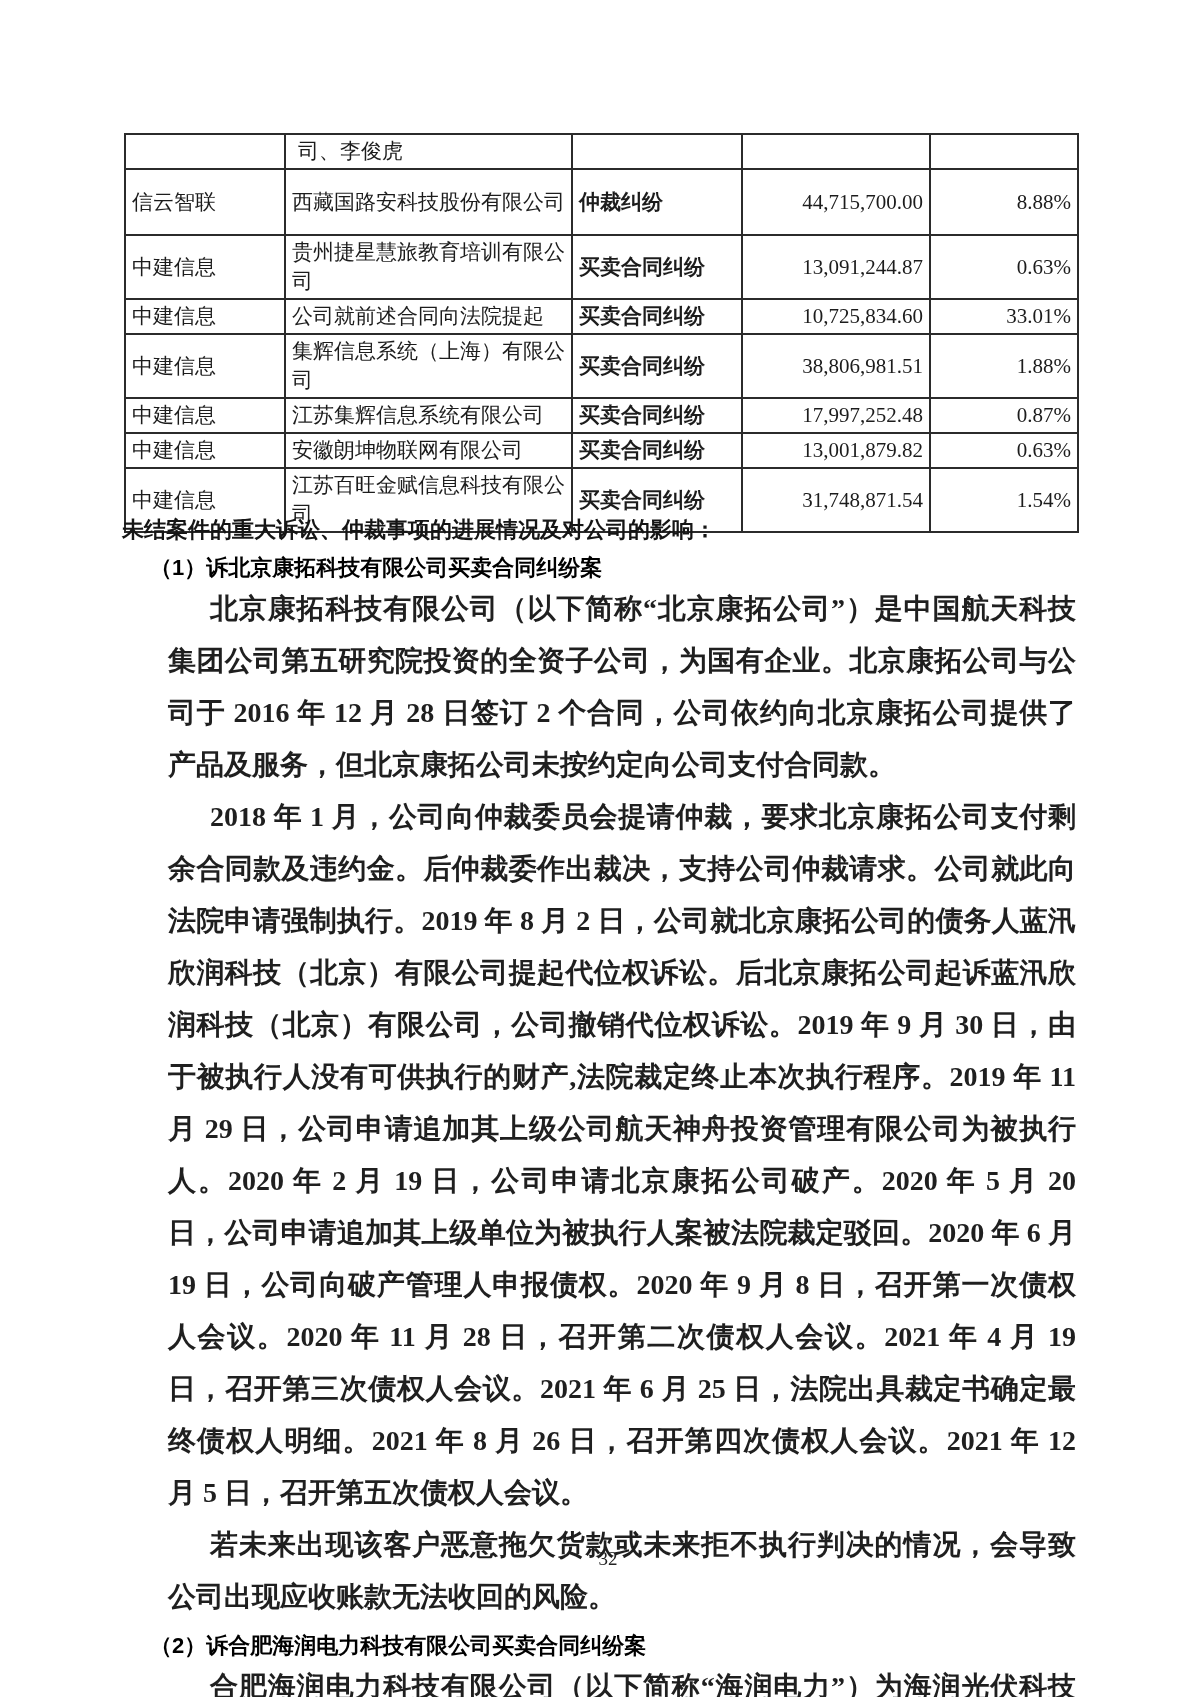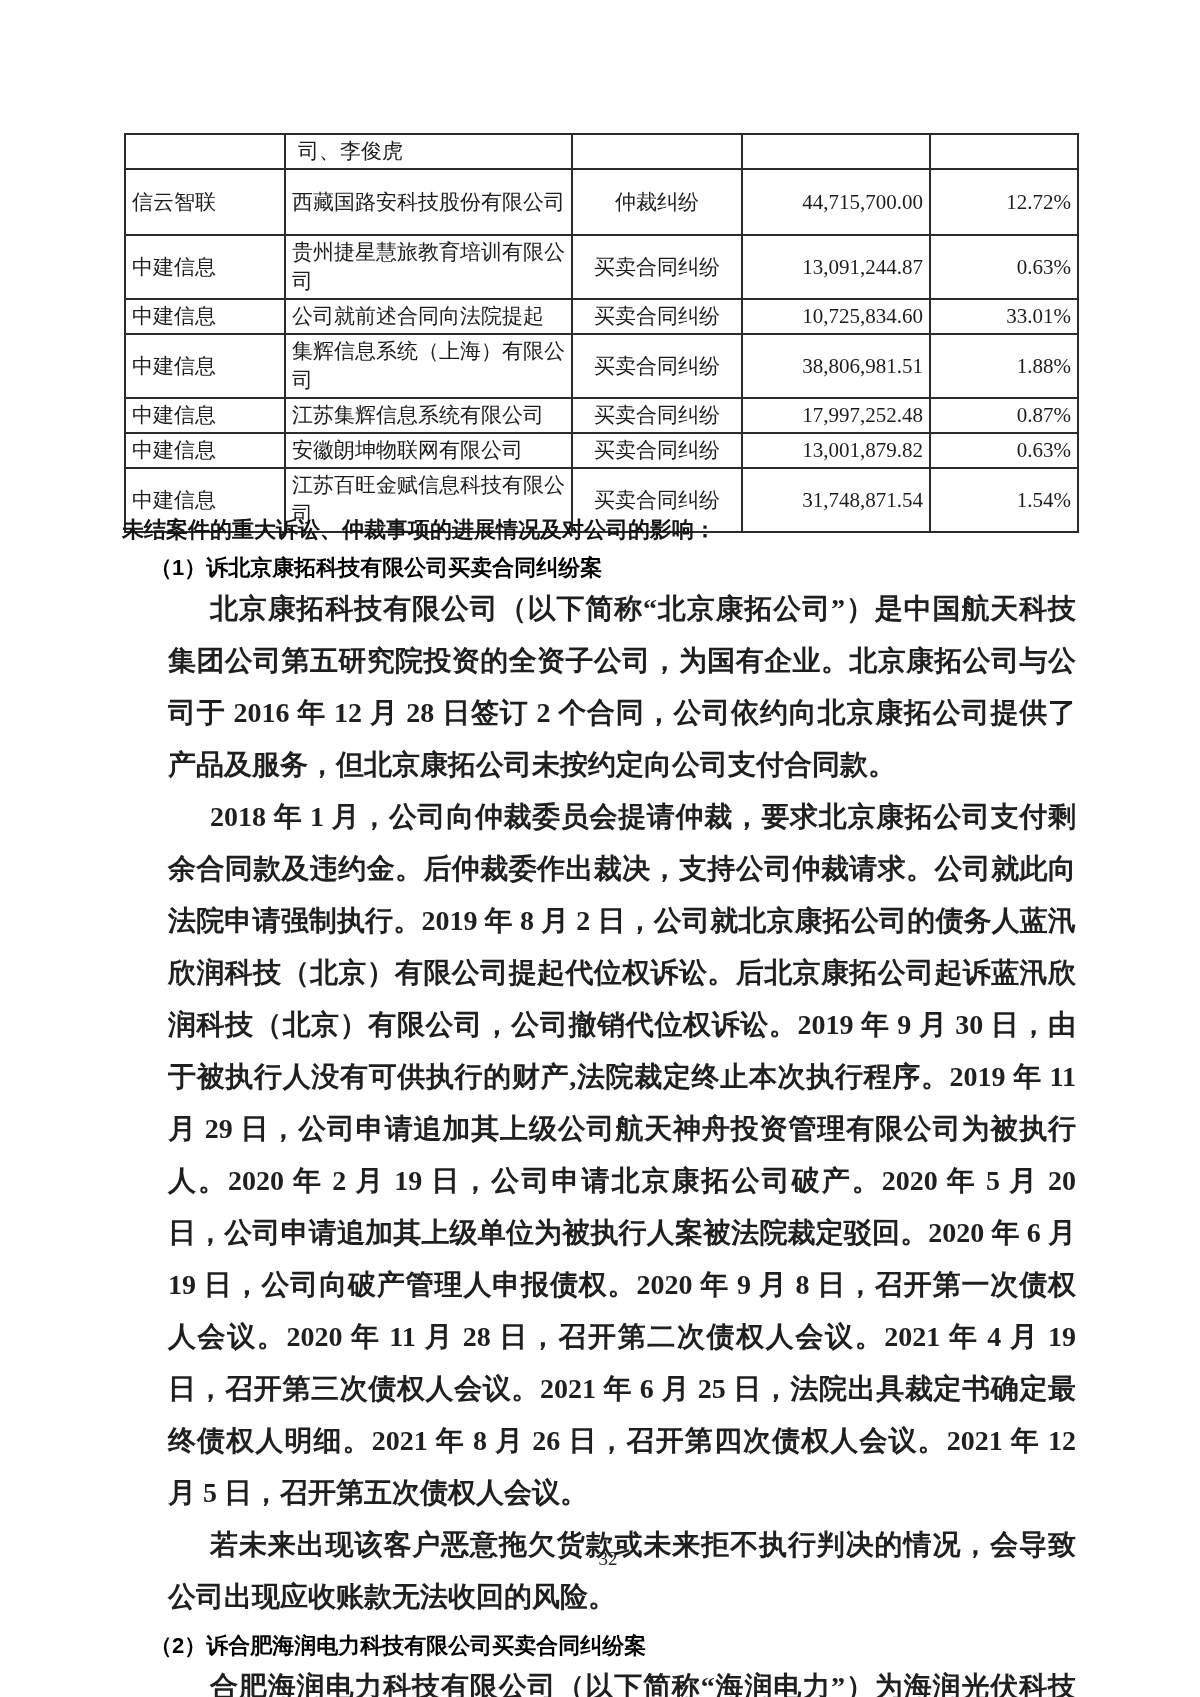--- a/index.html
+++ b/index.html
@@ -29,21 +29,21 @@
   }
   table.lit-table td {
     border: 2px solid #2b2b2b;
     vertical-align: middle;
     line-height: 29px;
     padding: 2px 6px;
     overflow: hidden;
   }
   td.c-party   { }
   td.c-name    { text-align: left; padding-left: 10px; padding-right: 12px; }
-  td.c-type    { text-align: center; }
+  td.c-type    { text-align: left; font-weight: bold; }
   td.c-amount  { text-align: right; padding-right: 14px; }
   td.c-pct     { text-align: right; padding-right: 12px; }
   tr.r-partial td { height: 28px; padding-left: 12px; }
   tr.r-one  td { height: 30px; }
   tr.r-two  td { height: 62px; }
   tr.r-two2 td { height: 66px; }
 
   
   .text-block {
     position: absolute;
@@ -108,21 +108,21 @@
         <td class="c-name">司、李俊虎</td>
         <td class="c-type"></td>
         <td class="c-amount"></td>
         <td class="c-pct"></td>
       </tr>
       <tr class="r-two2">
         <td class="c-party">信云智联</td>
         <td class="c-name">西藏国路安科技股份有限公司</td>
         <td class="c-type">仲裁纠纷</td>
         <td class="c-amount">44,715,700.00</td>
-        <td class="c-pct">12.72%</td>
+        <td class="c-pct">8.88%</td>
       </tr>
       <tr class="r-two">
         <td class="c-party">中建信息</td>
         <td class="c-name">贵州捷星慧旅教育培训有限公司</td>
         <td class="c-type">买卖合同纠纷</td>
         <td class="c-amount">13,091,244.87</td>
         <td class="c-pct">0.63%</td>
       </tr>
       <tr class="r-one">
         <td class="c-party">中建信息</td>

